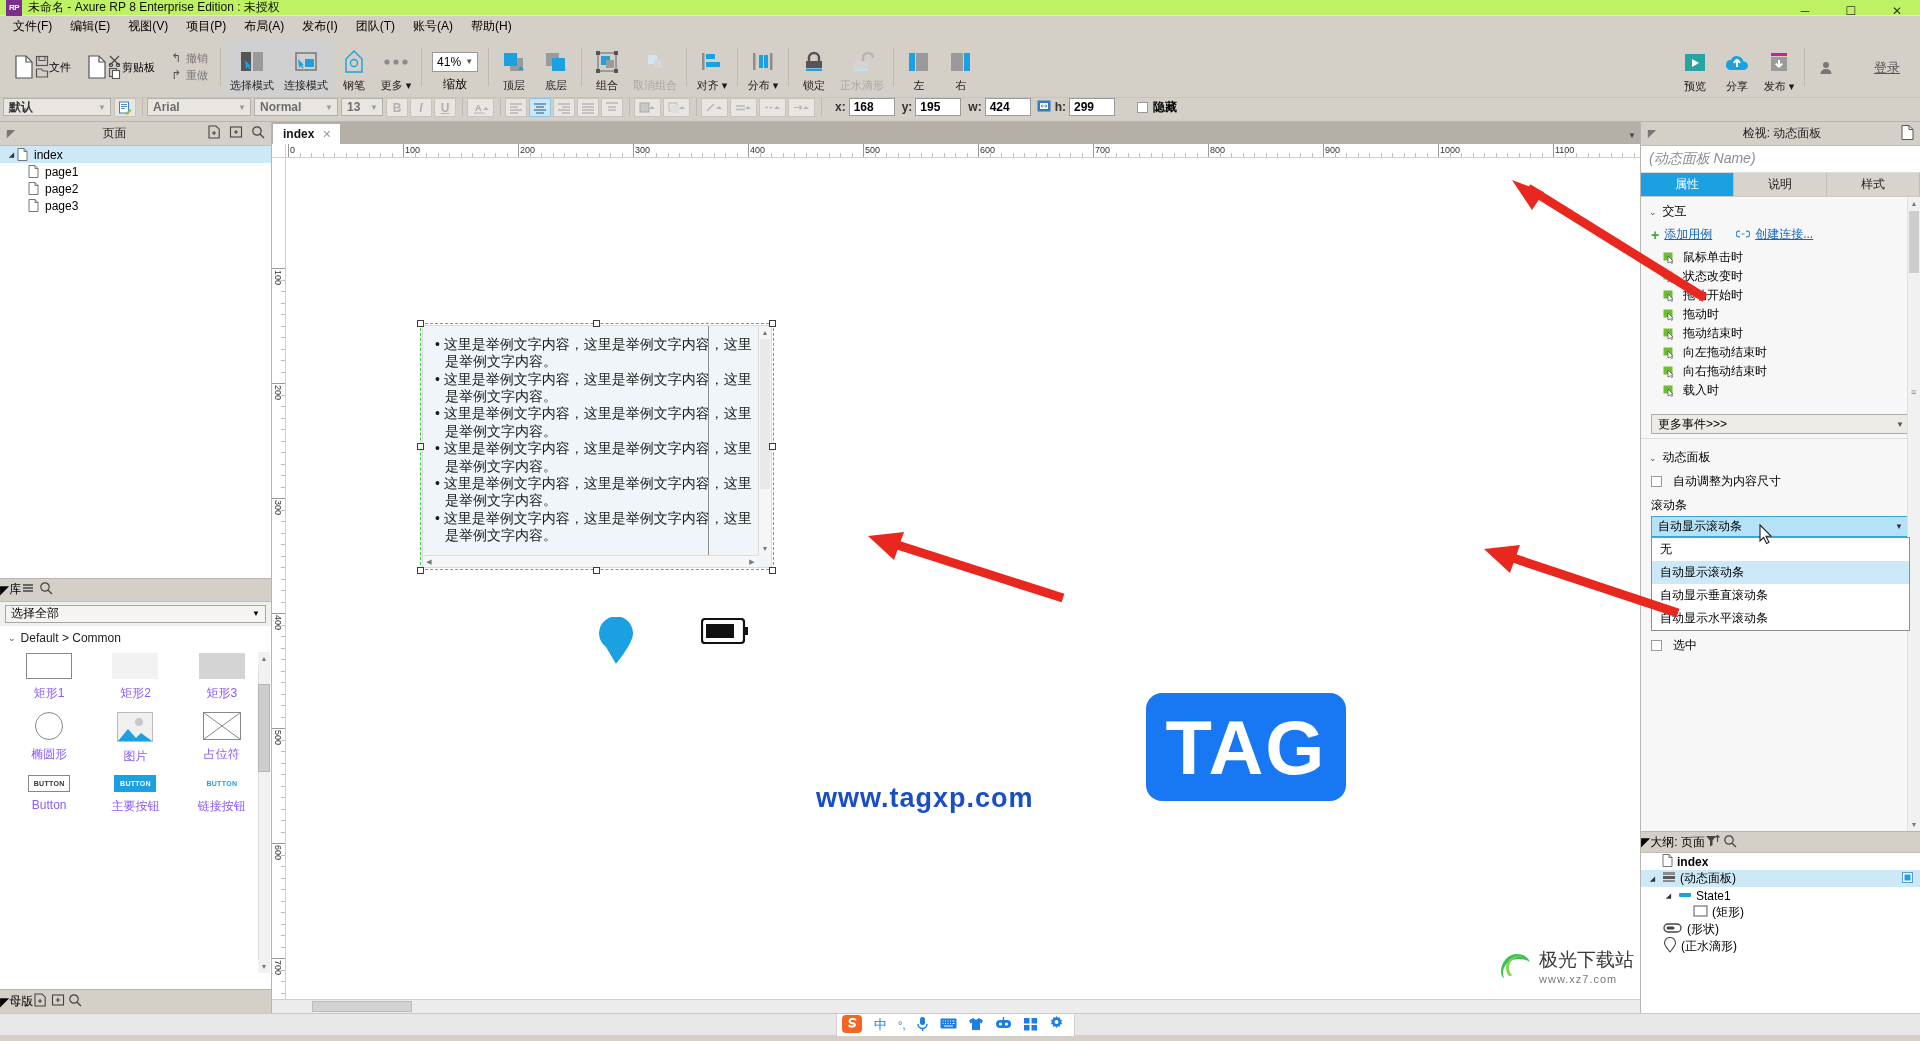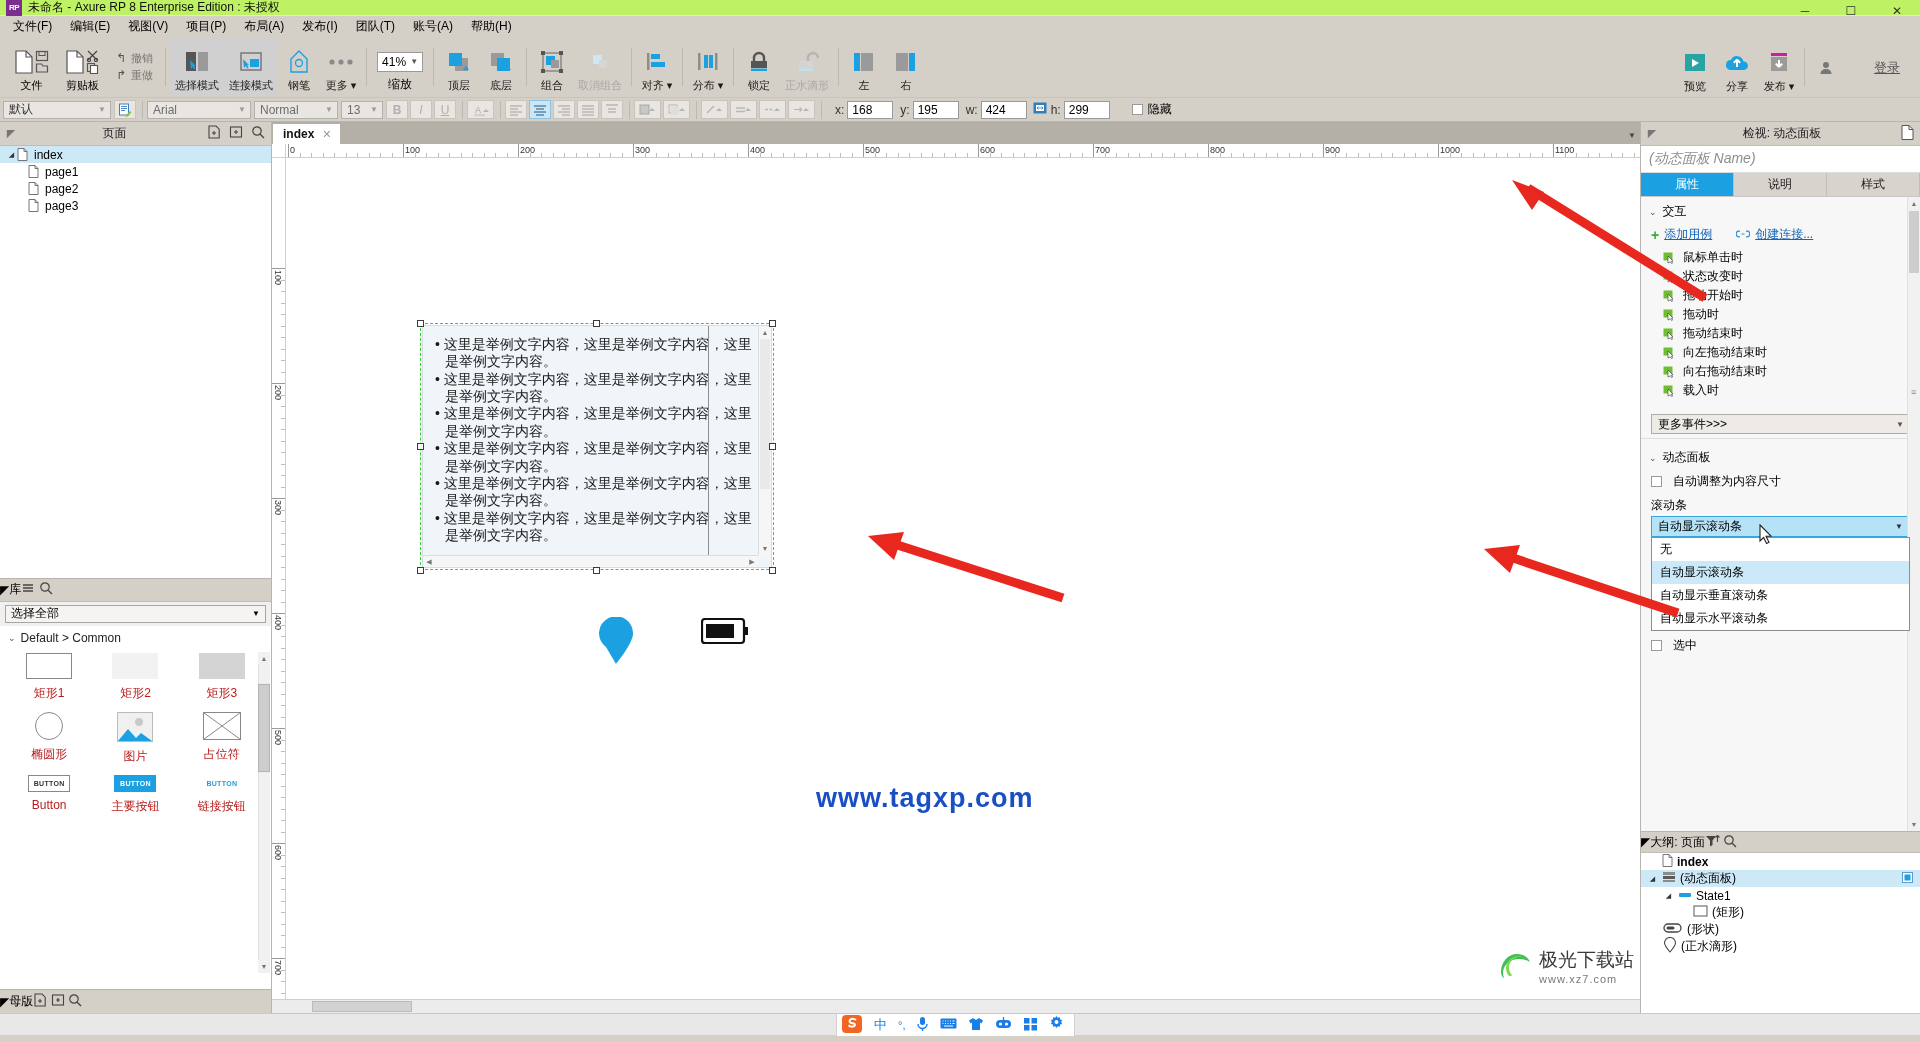--- a/index.html
+++ b/index.html
@@ -28,41 +28,41 @@
   .toolbar{ height:62px; background:#d4d0c8; display:flex; align-items:center;
     padding:0 6px; border-bottom:1px solid #c8c4bc; position:relative;}
   .tb-sep{ width:1px; height:38px; background:#bdb9b2; margin:0 4px; align-self:center;}
   .tb-btn{ display:flex; flex-direction:column; align-items:center; justify-content:flex-end;
     min-width:42px; padding:4px 5px 3px; cursor:default; height:58px;}
   .tb-btn .ic{ height:30px; display:flex; align-items:center; justify-content:center; }
   .tb-btn .lb{ font-size:11px; color:#1a1a1a; margin-top:1px; white-space:nowrap; }
   .tb-btn.disabled .lb{ color:#a8a8a8; }
   .tb-btn.active { background:#d0d0d0; }
   
-  .compound{ display:flex; flex-direction:column; align-items:center; padding:4px 8px 3px; height:58px;
+  .compound{ display:flex; flex-direction:row; align-items:center; padding:4px 8px 3px; height:58px;
     justify-content:flex-end;}
   .compound .row{ display:flex; align-items:center; height:30px; }
   .compound .lb{ font-size:11px; margin-top:1px; }
   .mini-stack{ display:flex; flex-direction:column; margin-left:1px; }
   .undo-redo{ display:flex; flex-direction:column; justify-content:center; height:58px;
     padding:0 6px; }
   .ur-row{ display:flex; align-items:center; font-size:11px; color:#777; padding:1px 2px;}
   .ur-row .arw{ margin-right:5px; font-size:12px; color:#555;}
   .zoom-wrap{ display:flex;flex-direction:column;align-items:center;height:58px;justify-content:flex-end;
     padding:0 6px 3px;}
   .zoom-box{ width:46px;height:20px;border:1px solid #9a9a9a;background:#fff;display:flex;
     align-items:center; font-size:12px; padding-left:4px; position:relative; margin-bottom:4px;}
   .zoom-box .cv{ color:#000; }
   .zoom-box .ar{ position:absolute; right:4px; color:#555; font-size:8px;}
   .tb-right{ margin-left:auto; display:flex; align-items:flex-end; height:100%; }
   .login{ display:flex;align-items:center; height:58px; padding:0 14px 0 10px; color:#555;gap:36px; }
   .login .lbl{ font-size:13px; margin-left:5px; text-decoration:underline; }
   
-  .formatbar{ height:24px; background:#d4d0c8; display:flex; align-items:center;
-    padding:0 3px; border-bottom:1px solid #b9b5ae;}
+  .formatbar{ height:24px; background:#d4d0c8; display:flex; align-items:flex-start;
+    padding:0 3px; border-bottom:1px solid #b9b5ae;font-weight:bold;}
   .f-sel{ height:18px; border:1px solid #b4b0aa; background:#e9e6e1; display:flex;
     align-items:center; padding-left:5px; font-size:12px; color:#6d6d6d; position:relative;
     margin-right:3px;}
   .f-sel .caret{ position:absolute; right:4px; font-size:8px; color:#9a9a9a;}
   .f-btn{ width:22px;height:19px;border:1px solid #c8c4bc; background:#e9e6e1; margin-right:2px;
     display:flex;align-items:center;justify-content:center;font-size:12px;color:#b0b0b0;}
   .f-btn.wide{ width:27px; }
   .f-sep{ width:1px;height:18px;background:#bdb9b2;margin:0 4px;}
   .coord{ display:flex; align-items:center; margin-left:2px;}
   .coord .k{ font-size:12px; color:#333; margin:0 3px 0 7px;}
@@ -87,21 +87,21 @@
   .pages-body{ background:#fff; flex:1 1 auto; }
   .lib-head{ height:24px; background:#d4d0c8; display:flex;align-items:center;
     border-top:1px solid #b9b5ae; border-bottom:1px solid #c2beb7;}
   .lib-sel{ margin:3px 5px; height:18px;border:1px solid #a9a5a0;background:#f5f4f2;
     display:flex;align-items:center;padding-left:5px;font-size:12px;position:relative;}
   .lib-sel .caret{position:absolute;right:5px;font-size:8px;}
   .lib-body{ background:#fff; flex:1; position:relative; overflow:hidden;}
   .lib-group{ font-size:12px; padding:5px 0 4px 8px; color:#222; display:flex;align-items:center;gap:5px;}
   .lib-grid{ display:grid; grid-template-columns:repeat(3,1fr); row-gap:10px; padding:4px 6px;}
   .lib-cell{ display:flex;flex-direction:column;align-items:center;gap:6px; }
-  .lib-cell .nm{ font-size:12px; color:#b91c1c; }
+  .lib-cell .nm{ font-size:12px; color:#8b5cf6; }
   .lib-scroll{ position:absolute; right:1px; top:26px; bottom:16px; width:12px; background:#f1f1f1;
     border-left:1px solid #e0e0e0;}
   .lib-thumb{ position:absolute; right:1px; top:58px; width:12px; height:88px; background:#cdcdcd;
     border:1px solid #b4b4b4;}
   .lib-arr{ position:absolute; right:1px; width:12px; height:13px; background:#f1f1f1;
     display:flex;align-items:center;justify-content:center;font-size:7px;color:#777;}
   .master-head{ height:24px;background:#d4d0c8;display:flex;align-items:center;
     border-top:1px solid #b9b5ae;}
   
   .canvascol{ flex:1; display:flex; flex-direction:column; background:#9e9e9e; min-width:0;}
@@ -1079,20 +1079,23 @@
           <svg width="48" height="28" viewBox="0 0 48 28">
               <rect x="1" y="1" width="42" height="24" rx="3" fill="#fff" stroke="#111" stroke-width="2.2"></rect>
               <rect x="5" y="6" width="28" height="14" fill="#111"></rect>
               <rect x="43" y="9" width="4" height="8" fill="#111"></rect>
             </svg>
         </div>
 
         <div class="wm" style="left:530px;top:625px">
           <div class="wm-url">www.tagxp.com</div>
         </div>
+        <div class="wm" style="left:860px;top:535px">
+          <div class="wm-tag">TAG</div>
+        </div>
       </div>
 
       <div class="wm-corner">
         <svg width="36" height="32" viewBox="0 0 36 32">
           <path d="M4 22c0-10 7-18 16-18 6 0 11 3 13 8-3-2-7-3-11-3-9 0-16 6-16 14 0 2 .5 4 1.4 5.6C5 27 4 24.7 4 22z" fill="#3fbf5a"></path>
           <path d="M12 26c-2-2-3-5-3-8 0-7 6-12 13-12 3 0 6 1 8 2-2-1-4-1.4-6-1.4-7 0-12 5-12 11 0 3 1.2 6 3.4 8z" fill="#7fd84f"></path>
         </svg>
         <div>
           <div class="txt">极光下载站</div>
           <div class="sub">www.xz7.com</div>

